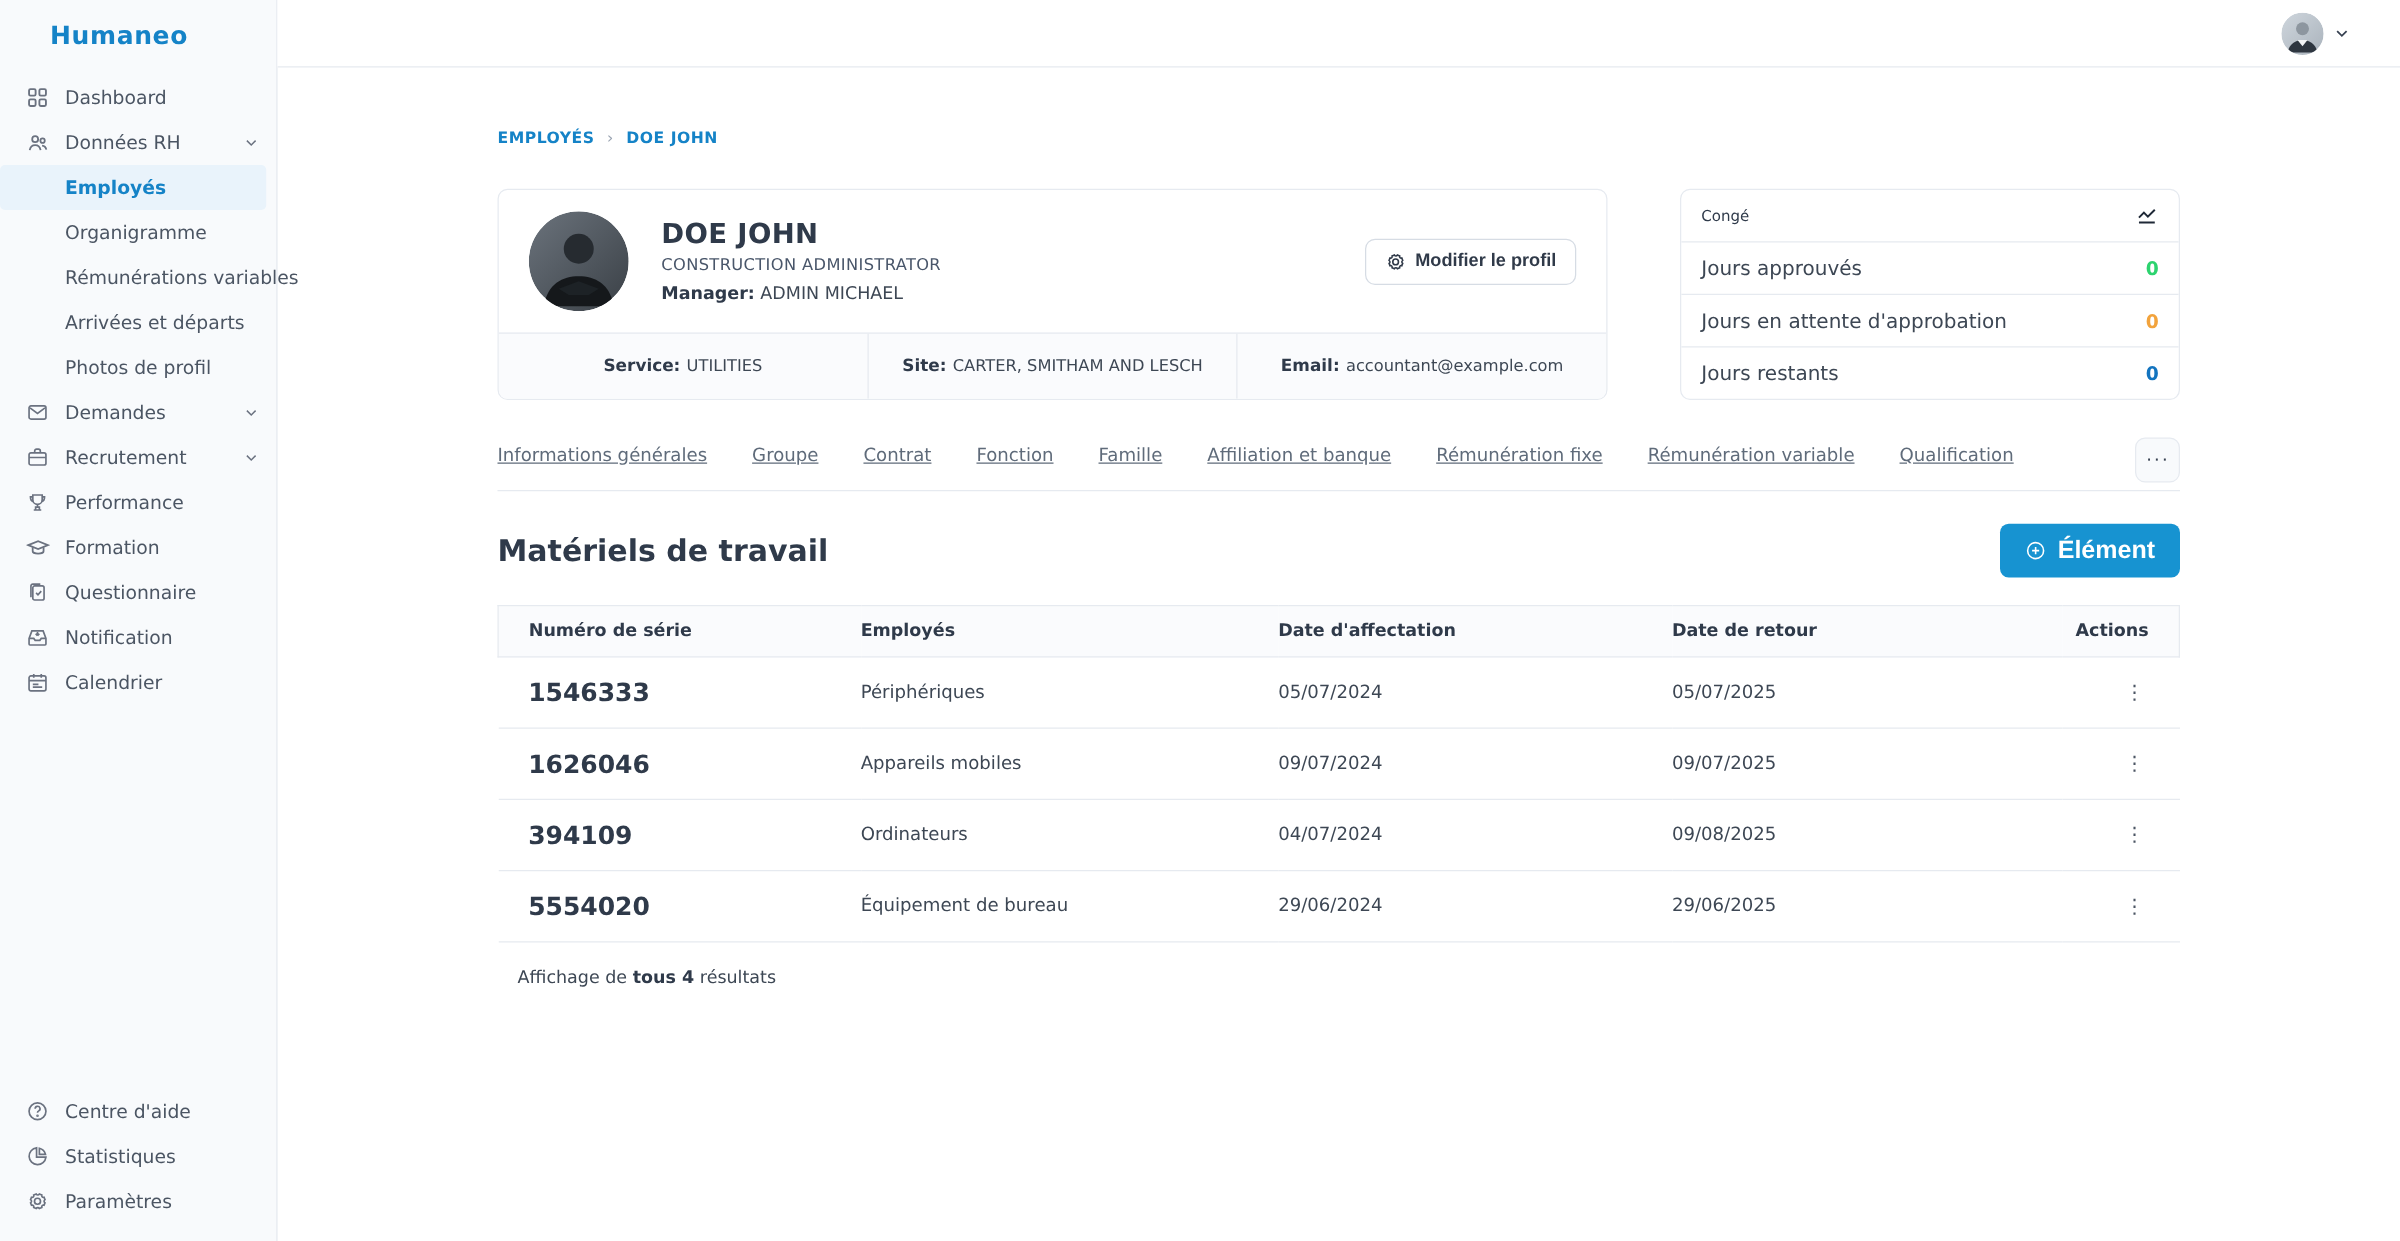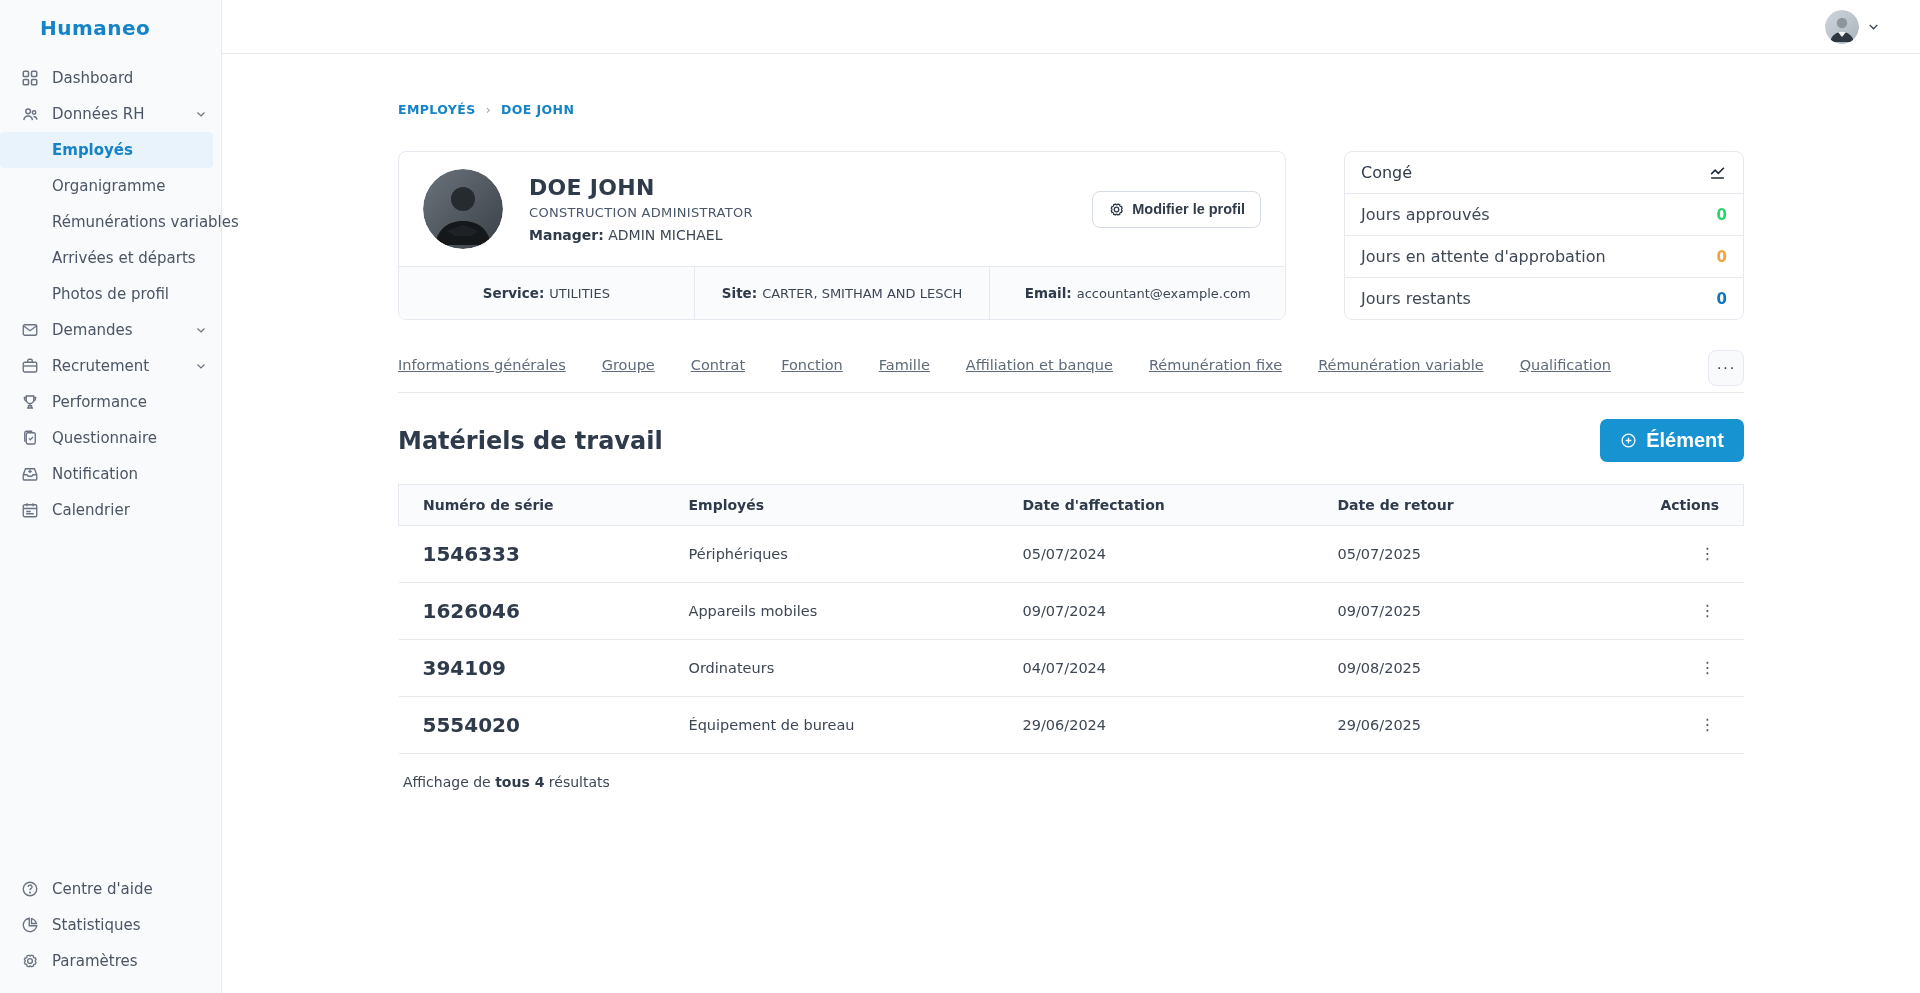--- a/index.html
+++ b/index.html
@@ -43,21 +43,21 @@
   .p-role{font-size:13px;color:#49566a;margin-top:5px;letter-spacing:.3px;}
   .p-mgr{font-size:14px;color:#3d4754;margin-top:7px;}
   .p-mgr b{color:var(--txt-dark);}
   .edit-btn{margin-left:auto;display:flex;align-items:center;gap:7px;border:1px solid #d6dce4;background:#fff;border-radius:8px;padding:9px 15px;font-size:14.5px;font-weight:600;color:#303a49;cursor:pointer;}
   .profile-strip{display:flex;border-top:1px solid var(--border);background:var(--strip-bg);}
   .strip-cell{flex:1;display:flex;align-items:center;justify-content:center;gap:5px;font-size:13px;color:#3d4754;height:52px;border-right:1px solid var(--border);padding:0 10px;white-space:nowrap;}
   .strip-cell:last-child{border-right:none;}
   .strip-cell b{color:var(--txt-dark);font-size:13.5px;}
 
   .leave-card{flex:1;background:#fff;border:1px solid var(--border);border-radius:8px;display:flex;flex-direction:column;overflow:hidden;}
-  .leave-head{display:flex;align-items:center;justify-content:space-between;padding:11px 16px;border-bottom:1px solid var(--border);font-size:16px;color:var(--txt-dark);}
+  .leave-head{display:flex;align-items:center;justify-content:space-between;padding:11px 16px;border-bottom:1px solid var(--border);font-size:12px;color:var(--txt-dark);}
   .leave-head .ic{color:#1f2937;cursor:pointer;display:flex;}
   .leave-row{display:flex;align-items:center;justify-content:space-between;padding:0 16px;flex:1;border-bottom:1px solid var(--border);font-size:16px;color:#3d4754;}
   .leave-row:last-child{border-bottom:none;}
   .leave-val{font-weight:bold;font-size:15px;}
   .leave-val[data-color="green"]{color:var(--green);}
   .leave-val[data-color="orange"]{color:var(--orange);}
   .leave-val[data-color="blue"]{color:var(--blue);}
 
   .tabs-wrap{display:flex;align-items:center;margin-top:30px;border-bottom:1px solid var(--border);padding-bottom:12px;position:relative;}
   .tabs{display:flex;gap:36px;font-size:14.5px;color:var(--txt-gray);flex:1;}
@@ -71,21 +71,21 @@
   table{width:100%;border-collapse:collapse;margin-top:22px;}
   thead th{background:var(--strip-bg);border-top:1px solid var(--border);border-bottom:1px solid var(--border);font-size:14px;font-weight:600;color:var(--txt-dark);text-align:left;padding:12px 0;}
   thead th:first-child{padding-left:24px;border-left:1px solid var(--border);}
   thead th:last-child{text-align:right;padding-right:24px;border-right:1px solid var(--border);}
   tbody td{border-bottom:1px solid var(--border);padding:16px 0;font-size:14.5px;color:#3d4754;}
   tbody td:first-child{padding-left:24px;font-weight:700;color:var(--txt-dark);font-size:20px;}
   tbody td:last-child{text-align:right;padding-right:28px;}
   .col-serial{width:290px;}.col-cat{width:334px;}.col-date1{width:315px;}.col-date2{width:312px;}
   .kebab{color:#4b5563;cursor:pointer;font-size:16px;line-height:1;display:inline-block;}
 
-  .results{font-size:14px;color:#3d4754;margin:20px 5px 40px;}
+  .results{font-size:14px;color:#3d4754;margin:20px 16px 40px;}
   .results b{color:var(--txt-dark);}
 
   svg{display:block;}
 </style>
 </head>
 <body>
 
 <div class="app">
 
   <aside class="sidebar">
@@ -163,20 +163,29 @@
           <svg width="18" height="18" viewBox="0 0 24 24" fill="none" stroke="currentColor" stroke-width="1.8">
               <path d="M7 4h10v5a5 5 0 0 1-10 0V4z"></path>
               <path d="M7 6H4.5a0 0 0 0 0 0 0c0 3 1.5 4.5 3 4.8M17 6h2.5c0 3-1.5 4.5-3 4.8"></path>
               <path d="M12 14v3"></path>
               <path d="M8 20h8M10 17h4v3h-4z"></path>
             </svg>
         </span>
         <span class="lbl">Performance</span>
       </div>
 
+      <div class="nav-item">
+        <span class="ic">
+          <svg width="19" height="19" viewBox="0 0 24 24" fill="none" stroke="currentColor" stroke-width="1.8">
+              <path d="M2 9l10-4 10 4-10 4L2 9z"></path>
+              <path d="M6.5 11v4.2c0 1.2 2.5 2.3 5.5 2.3s5.5-1.1 5.5-2.3V11"></path>
+            </svg>
+        </span>
+        <span class="lbl">Formation</span>
+      </div>
 
       <div class="nav-item">
         <span class="ic">
           <svg width="18" height="18" viewBox="0 0 24 24" fill="none" stroke="currentColor" stroke-width="1.8">
               <rect x="7" y="5" width="12" height="15" rx="2"></rect>
               <path d="M5 17V5a2 2 0 0 1 2-2h8"></path>
               <polyline points="10.5 12.5 12.5 14.5 16 10.5"></polyline>
             </svg>
         </span>
         <span class="lbl">Questionnaire</span>

